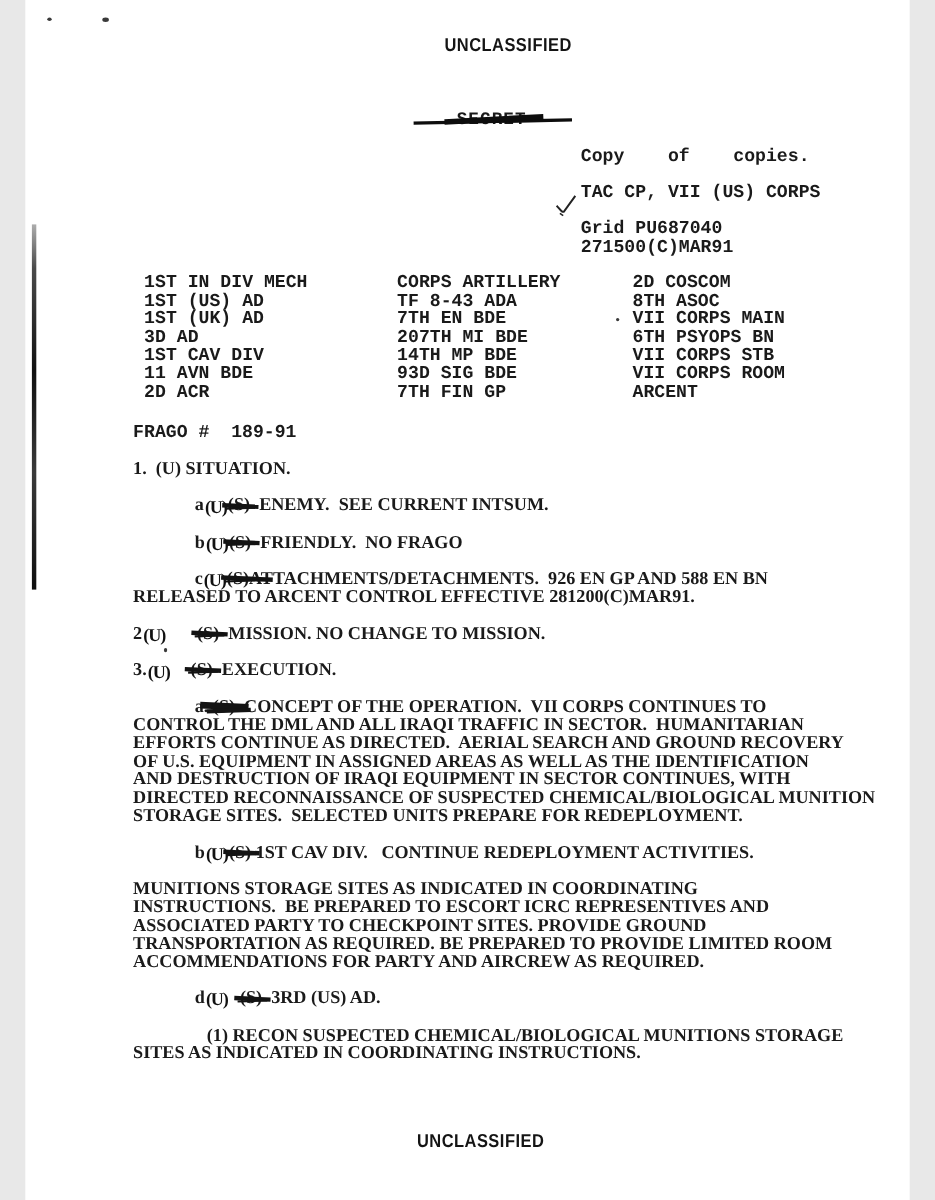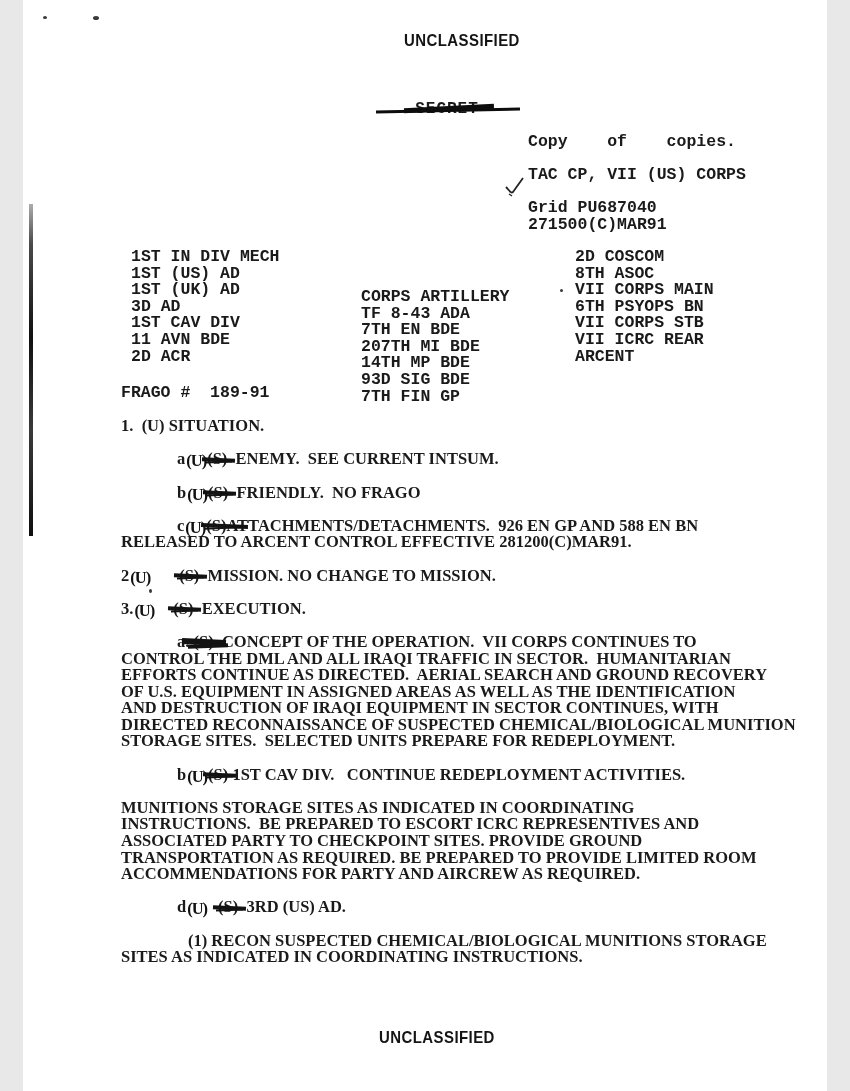--- a/index.html
+++ b/index.html
@@ -33,21 +33,21 @@
   }
   .secret .strike-heavy {
     position:absolute; left:26px; right:22px; top:6px; height:5px;
     background:#0d0d0d; transform:rotate(-3deg);
   }
 
   .hdr { position:absolute; left:505px; top:134px; }
   .hdr .gap { height:16.6px; }
 
   .col { position:absolute; top:249px; }
-  .col-1 { left:108px; } .col-2 { left:338px;margin-top:40px; } .col-3 { left:552px; }
+  .col-1 { left:108px; } .col-2 { left:338px; } .col-3 { left:552px; }
 
   .body { position:absolute; left:98px; top:385px; }
   .para { margin-top:16.6px;font-family:Liberation Serif, serif; }
   .ind  { padding-left:56px; }
   .ind2 { padding-left:67px; }
 
   
   .hand-u {
     display:inline-block; transform:translateY(2px); letter-spacing:-1px;
     margin:0 1px; color:#111;
@@ -123,21 +123,21 @@
       <div class="line">14TH MP BDE</div>
       <div class="line">93D SIG BDE</div>
       <div class="line">7TH FIN GP</div>
     </div>
   <div class="col col-3 mono">
       <div class="line">2D COSCOM</div>
       <div class="line">8TH ASOC</div>
       <div class="line">VII CORPS MAIN</div>
       <div class="line">6TH PSYOPS BN</div>
       <div class="line">VII CORPS STB</div>
-      <div class="line">VII ICRC REAR</div>
+      <div class="line">VII CORPS ROOM</div>
       <div class="line">ARCENT</div>
     </div>
 
   <div class="body mono">
 
     <div class="line">FRAGO #  189-91</div>
 
     <div class="para">
       <div class="line">1.  (U) SITUATION.</div>
     </div>

